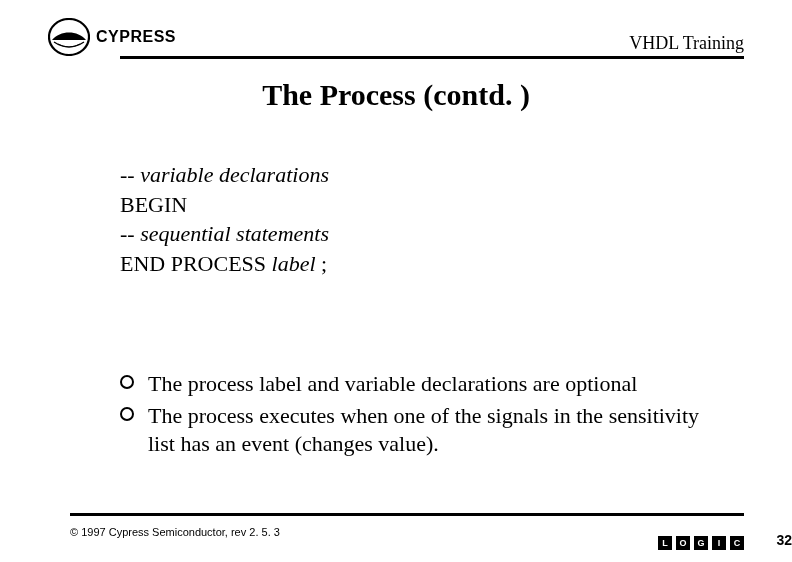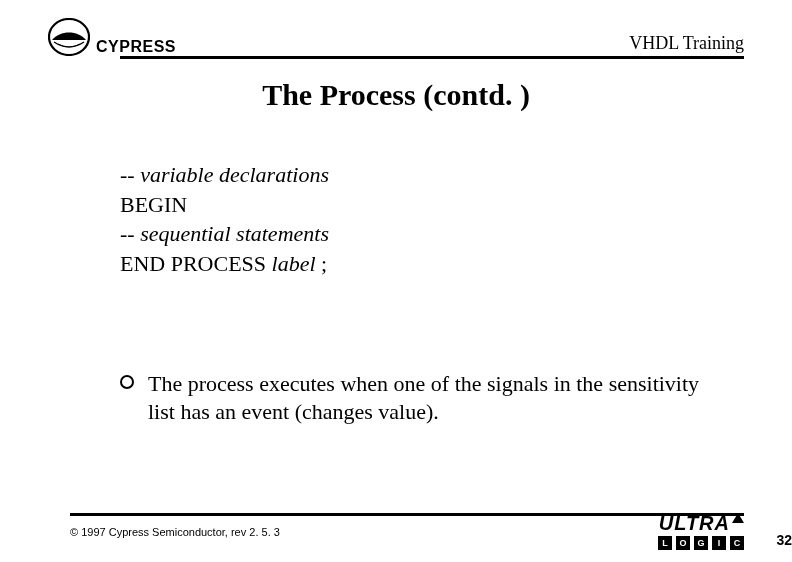--- a/index.html
+++ b/index.html
@@ -16,21 +16,21 @@
     position: absolute;
     top: 18px;
     left: 48px;
     right: 48px;
     display: flex;
     align-items: flex-end;
     justify-content: space-between;
   }
   .logo {
     display: flex;
-    align-items: flex-end;
+    align-items: center;
     gap: 6px;
   }
   .logo-mark {
     width: 42px;
     height: 38px;
     position: relative;
   }
   .logo-text {
     font-family: Arial, Helvetica, sans-serif;
     font-weight: 700;
@@ -183,32 +183,37 @@
   <div class="code-line"><span>END PROCESS </span><span class="italic">label</span><span> ;</span></div>
 </div>
 
 <div class="bullets">
   <div class="bullet">
     <span class="bullet-mark">
       <svg width="14" height="14">
           <circle cx="7" cy="7" r="6" fill="none" stroke="#000" stroke-width="2"></circle>
         </svg>
     </span>
+    <span class="bullet-text">The process label and variable declarations are optional</span>
+  </div>
+  <div class="bullet">
+    <span class="bullet-mark">
+      <svg width="14" height="14">
+          <circle cx="7" cy="7" r="6" fill="none" stroke="#000" stroke-width="2"></circle>
+        </svg>
+    </span>
     <span class="bullet-text">The process executes when one of the signals in the sensitivity list has an event (changes value).</span>
   </div>
 </div>
 
 <div class="footer-rule"></div>
 <div class="copyright">© 1997 Cypress Semiconductor, rev 2. 5. 3</div>
 <div class="page-num">32</div>
 
 <div class="ultra-logo">
-  <div>
-    <span class="ultra-word">ULTRA</span><span class="ultra-tri"></span>
-  </div>
   <div class="ultra-boxes">
     <div class="ultra-box">L</div>
     <div class="ultra-box">O</div>
     <div class="ultra-box">G</div>
     <div class="ultra-box">I</div>
     <div class="ultra-box">C</div>
   </div>
 </div>
 
 </body></html>

